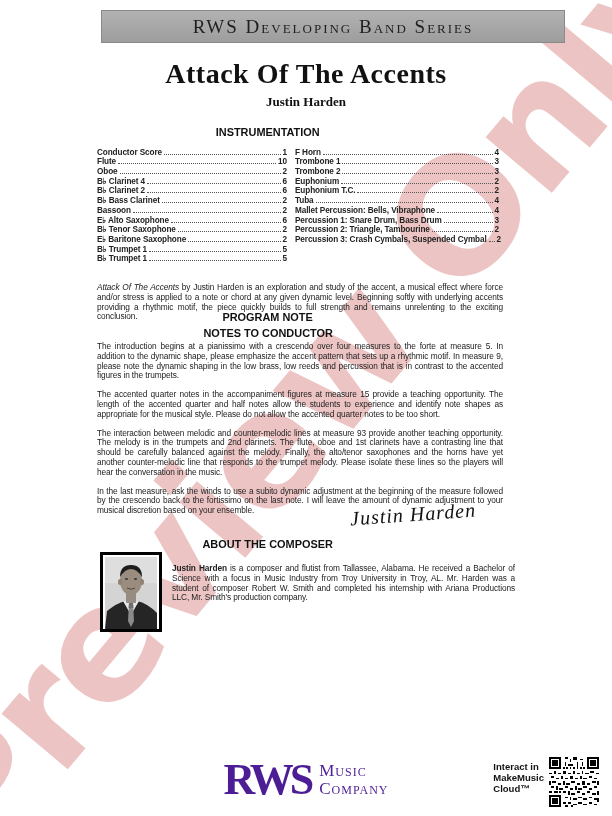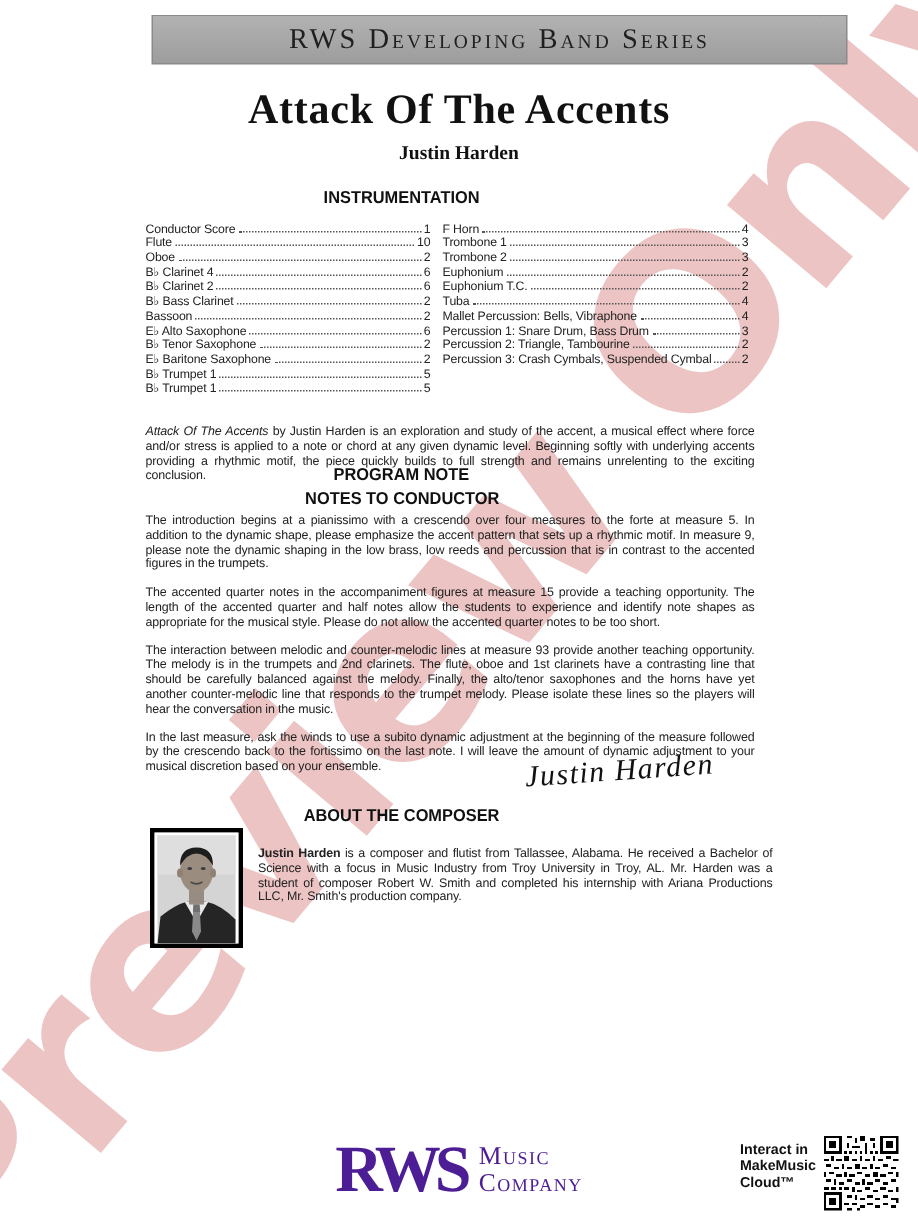--- a/index.html
+++ b/index.html
@@ -40,21 +40,21 @@
   }
   
   .sec-head{
     position:absolute;left:0;width:536px;text-align:center;
     font-weight:bold;font-size:11.5px;letter-spacing:0;color:#111;
   }
   .sec-head>span{display:inline-block;transform:scaleX(.95);}
   
   .inst-cols{
     position:absolute;left:97px;top:147px;width:418px;
-    display:flex;gap:8px;
+    display:flex;gap:8px;font-weight:bold;
   }
   .inst-col{display:flex;flex-direction:column;}
   .inst-col.left{width:190px;}
   .inst-col.right{width:204px;text-align:center;}
   .inst-row{display:flex;align-items:flex-end;height:9.7px;font-size:8.2px;letter-spacing:-.1px;color:#222;}
   .inst-name{white-space:nowrap;}
   .inst-dots{flex:1;border-bottom:1px dotted #555;margin:0 2px 2px 2px;min-width:6px;}
   .inst-qty{white-space:nowrap;}
   
   .bodytext{

